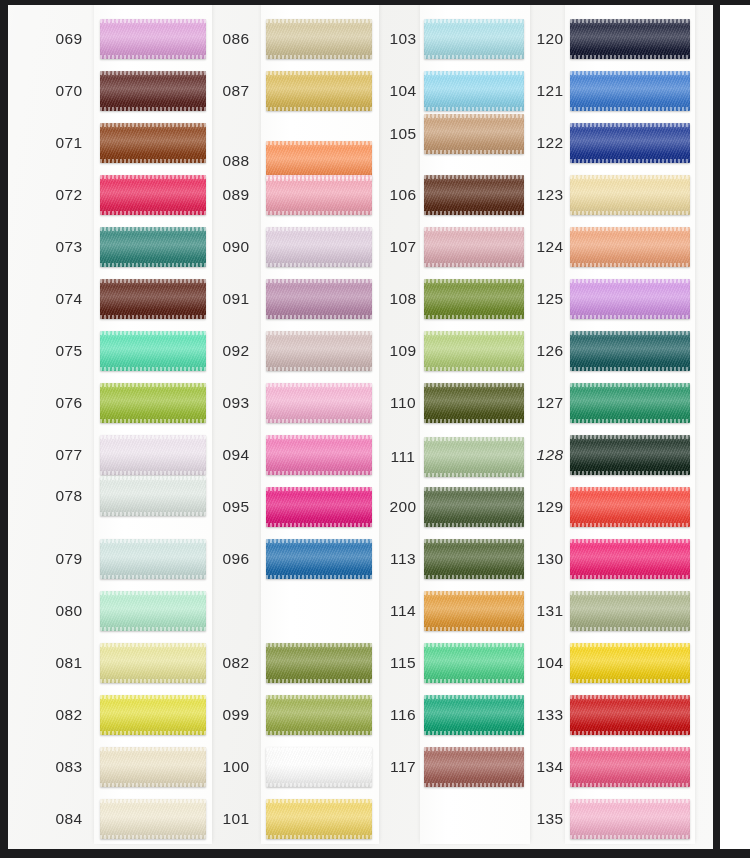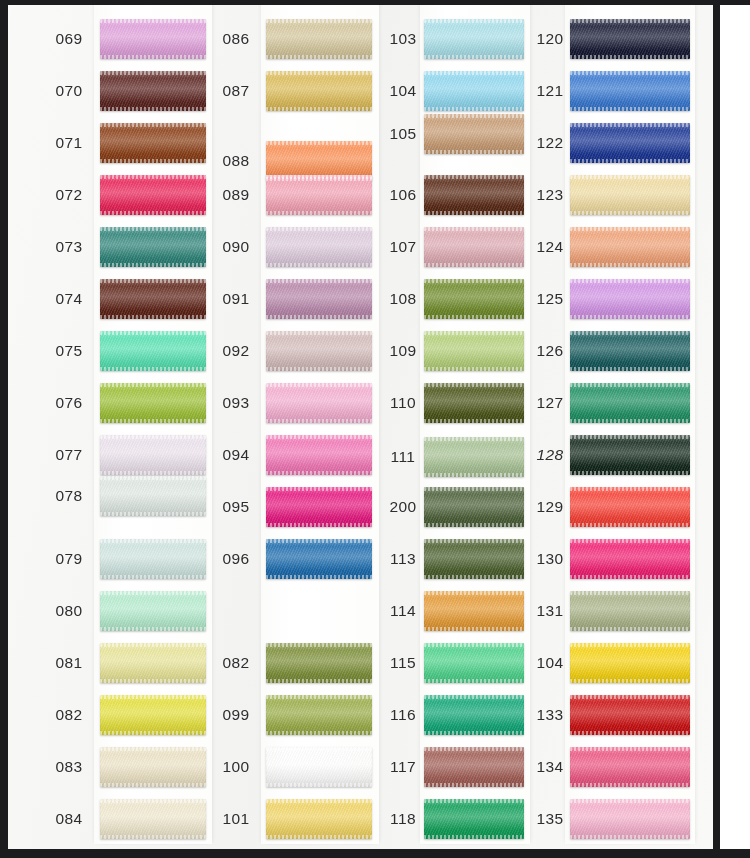--- a/index.html
+++ b/index.html
@@ -440,27 +440,20 @@
             <div class="sel sel-bot"></div>
           </div>
         </div>
         <div class="swatch-row" style="top: 741px;">
           <div class="swatch-code">117</div>
           <div class="ribbon" title="117 brick rose" style="left: 44px; width: 100px; background: rgb(161, 94, 85);">
             <div class="sel sel-top"></div>
             <div class="sel sel-bot"></div>
           </div>
         </div>
-        <div class="swatch-row" style="top: 793px;">
-          <div class="swatch-code">118</div>
-          <div class="ribbon" title="118 kelly green" style="left: 44px; width: 100px; background: rgb(15, 159, 88);">
-            <div class="sel sel-top"></div>
-            <div class="sel sel-bot"></div>
-          </div>
-        </div>
       </div>
       <div class="swatch-column" style="left: 527px; width: 186px;">
         <div class="mount-strip" style="left: 38px; width: 130px;"></div>
         <div class="swatch-row" style="top: 13px;">
           <div class="swatch-code">120</div>
           <div class="ribbon" title="120 navy black" style="left: 43px; width: 120px; background: rgb(22, 26, 51);">
             <div class="sel sel-top"></div>
             <div class="sel sel-bot"></div>
           </div>
         </div>

